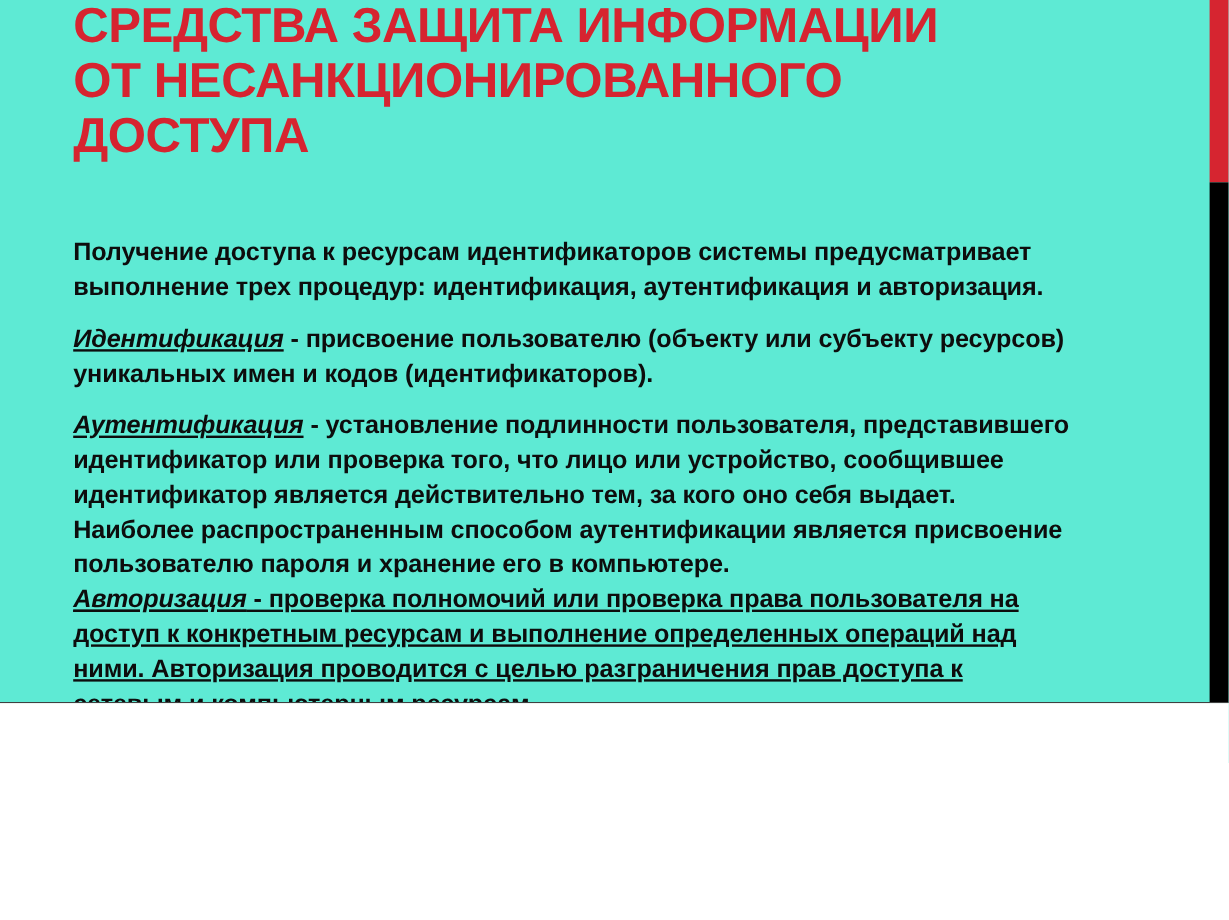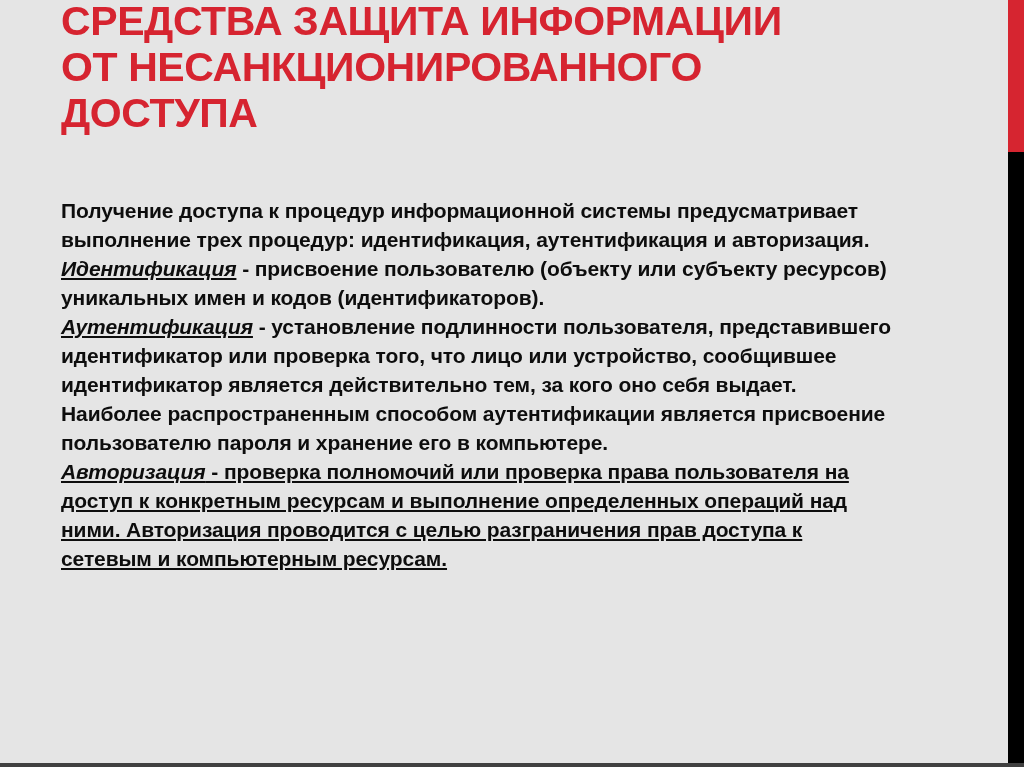--- a/index.html
+++ b/index.html
@@ -9,25 +9,25 @@
     background: #ffffff;
   }
 
   body {
     font-family: "Liberation Sans", "DejaVu Sans", sans-serif;
   }
 
   #slide {
     position: relative;
     width: 1024px;
-    height: 767px;
-    background: #e5e5e5;
+    height: 586px;
+    background: #5eead4;
     overflow: hidden;
     box-sizing: border-box;
-    border-bottom: 4px solid #404040;
+    border-bottom: 1px solid #404040;
   }
 
   
   .edge-bar {
     position: absolute;
     right: 0;
     width: 16px;
   }
   .edge-bar-red {
     top: 0;
@@ -68,20 +68,21 @@
     font-size: 21px;
     font-weight: bold;
     line-height: 29px;
     letter-spacing: -0.1px;
   }
 
   .para {
     margin: 0;
   }
   .para + .para {
+    margin-top: 14px;
   }
   .para.tight {
     margin-top: 0;
     text-decoration: underline;
   }
 
   .term {
     font-style: italic;
     font-weight: bold;
     text-decoration: underline;
@@ -95,21 +96,21 @@
   <div class="edge-bar edge-bar-red"></div>
   <div class="edge-bar edge-bar-black"></div>
 
   <h1 class="slide-title">Средства защита информации
 от несанкционированного
 доступа</h1>
 
   <div class="slide-body">
 
     <p class="para">
-      <span>Получение доступа к процедур информационной системы предусматривает выполнение трех процедур: идентификация, аутентификация и авторизация.</span>
+      <span>Получение доступа к ресурсам идентификаторов системы предусматривает выполнение трех процедур: идентификация, аутентификация и авторизация.</span>
     </p>
 
     <p class="para">
       <span class="term">Идентификация</span><span> - присвоение пользователю (объекту или субъекту ресурсов) уникальных имен и кодов (идентификаторов).</span>
     </p>
 
     <p class="para">
       <span class="term">Аутентификация</span><span> - установление подлинности пользователя, представившего идентификатор или проверка того, что лицо или устройство, сообщившее идентификатор является действительно тем, за кого оно себя выдает. Наиболее распространенным способом аутентификации является присвоение пользователю пароля и хранение его в компьютере.</span>
     </p>
 

